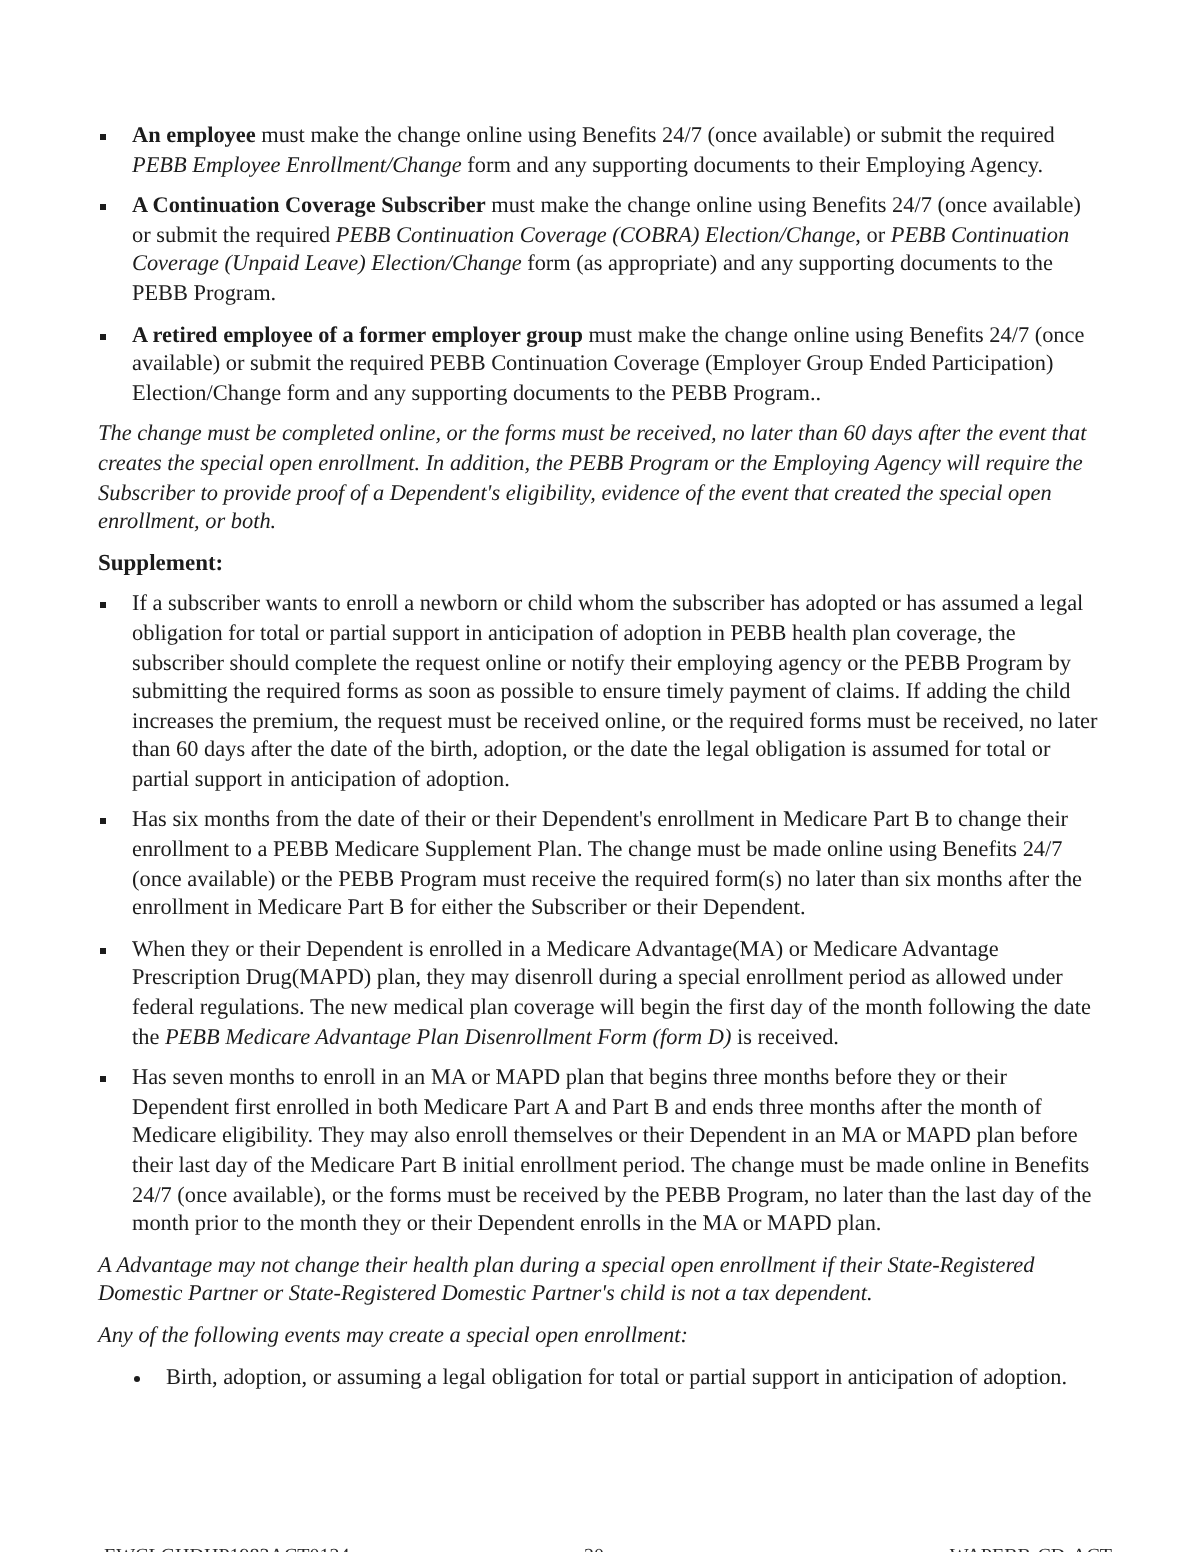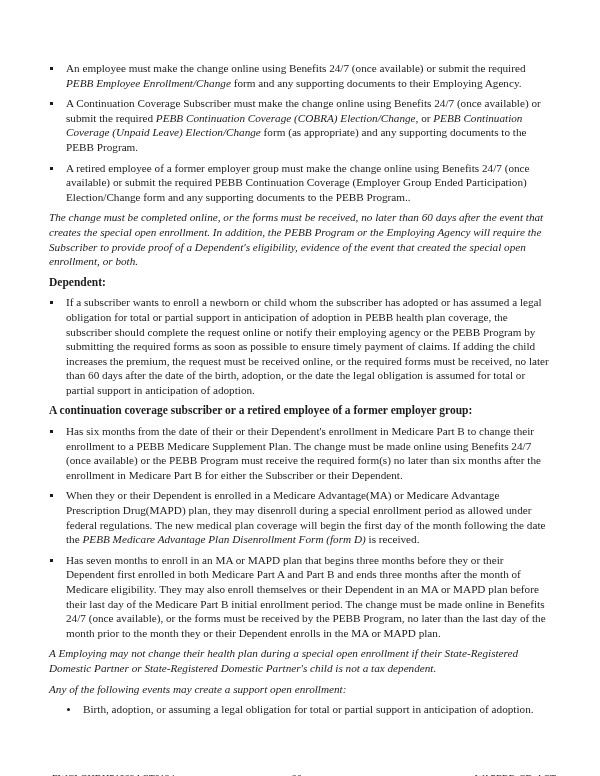--- a/index.html
+++ b/index.html
@@ -15,21 +15,21 @@
   .bul { position: relative; padding-left: 17px; margin-bottom: 6px; }
   .bul::before {
     content: ""; position: absolute; left: 1px; top: 6px;
     width: 3px; height: 3px; background: #1c1c1c;
   }
   .bul2 { position: relative; padding-left: 34px; margin-bottom: 6px; }
   .bul2::before {
     content: ""; position: absolute; left: 18px; top: 6px;
     width: 3px; height: 3px; border-radius: 50%; background: #1c1c1c;
   }
-  b, .b { font-weight: normal; }
+  b, .b { font-weight: bold; }
   .i { font-style: italic; }
   h4 { margin: 0 0 6px 0; font-size: 11.5px; font-weight: bold; }
   .footer {
     position: absolute; left: 52px; top: 772px; width: 504px; height: 14px;
     font-size: 10px; color: #2a2a2a;
   }
   .footer .l { position: absolute; left: 0; }
   .footer .c { position: absolute; left: 240px; }
   .footer .r { position: absolute; right: 0; }
 </style>
@@ -45,32 +45,31 @@
   <div class="bul">
     <span class="b">A Continuation Coverage Subscriber</span><span> must make the change online using Benefits 24/7 (once available) or submit the required </span><span class="i">PEBB Continuation Coverage (COBRA) Election/Change</span><span>, or </span><span class="i">PEBB Continuation Coverage (Unpaid Leave) Election/Change</span><span> form (as appropriate) and any supporting documents to the PEBB Program.</span>
   </div>
 
   <div class="bul">
     <span class="b">A retired employee of a former employer group</span><span> must make the change online using Benefits 24/7 (once available) or submit the required PEBB Continuation Coverage (Employer Group Ended Participation) Election/Change form and any supporting documents to the PEBB Program..</span>
   </div>
 
   <p>The change must be completed online, or the forms must be received, no later than 60 days after the event that creates the special open enrollment. In addition, the PEBB Program or the Employing Agency will require the Subscriber to provide proof of a Dependent's eligibility, evidence of the event that created the special open enrollment, or both.</p>
 
-  <h4>Dependent:</h4>
+  <h4>Supplement:</h4>
   <div class="bul">If a subscriber wants to enroll a newborn or child whom the subscriber has adopted or has assumed a legal obligation for total or partial support in anticipation of adoption in PEBB health plan coverage, the subscriber should complete the request online or notify their employing agency or the PEBB Program by submitting the required forms as soon as possible to ensure timely payment of claims. If adding the child increases the premium, the request must be received online, or the required forms must be received, no later than 60 days after the date of the birth, adoption, or the date the legal obligation is assumed for total or partial support in anticipation of adoption.</div>
 
-  <h4>A continuation coverage subscriber or a retired employee of a former employer group:</h4>
   <div class="bul">Has six months from the date of their or their Dependent's enrollment in Medicare Part B to change their enrollment to a PEBB Medicare Supplement Plan. The change must be made online using Benefits 24/7 (once available) or the PEBB Program must receive the required form(s) no later than six months after the enrollment in Medicare Part B for either the Subscriber or their Dependent.</div>
   <div class="bul">
     <span>When they or their Dependent is enrolled in a Medicare Advantage(MA) or Medicare Advantage Prescription Drug(MAPD) plan, they may disenroll during a special enrollment period as allowed under federal regulations. The new medical plan coverage will begin the first day of the month following the date the </span><span class="i">PEBB Medicare Advantage Plan Disenrollment Form (form D)</span><span> is received.</span>
   </div>
   <div class="bul">Has seven months to enroll in an MA or MAPD plan that begins three months before they or their Dependent first enrolled in both Medicare Part A and Part B and ends three months after the month of Medicare eligibility. They may also enroll themselves or their Dependent in an MA or MAPD plan before their last day of the Medicare Part B initial enrollment period. The change must be made online in Benefits 24/7 (once available), or the forms must be received by the PEBB Program, no later than the last day of the month prior to the month they or their Dependent enrolls in the MA or MAPD plan.</div>
 
-  <p>A Employing may not change their health plan during a special open enrollment if their State-Registered Domestic Partner or State-Registered Domestic Partner's child is not a tax dependent.</p>
-  <p>Any of the following events may create a support open enrollment:</p>
+  <p>A Advantage may not change their health plan during a special open enrollment if their State-Registered Domestic Partner or State-Registered Domestic Partner's child is not a tax dependent.</p>
+  <p>Any of the following events may create a special open enrollment:</p>
   <div class="bul2">Birth, adoption, or assuming a legal obligation for total or partial support in anticipation of adoption.</div>
 
 </div>
 
 <div class="footer">
   <span class="l">EWCLGHDHP1983ACT0124</span>
   <span class="c">20</span>
   <span class="r">WAPEBB-CD-ACT</span>
 </div>
 

